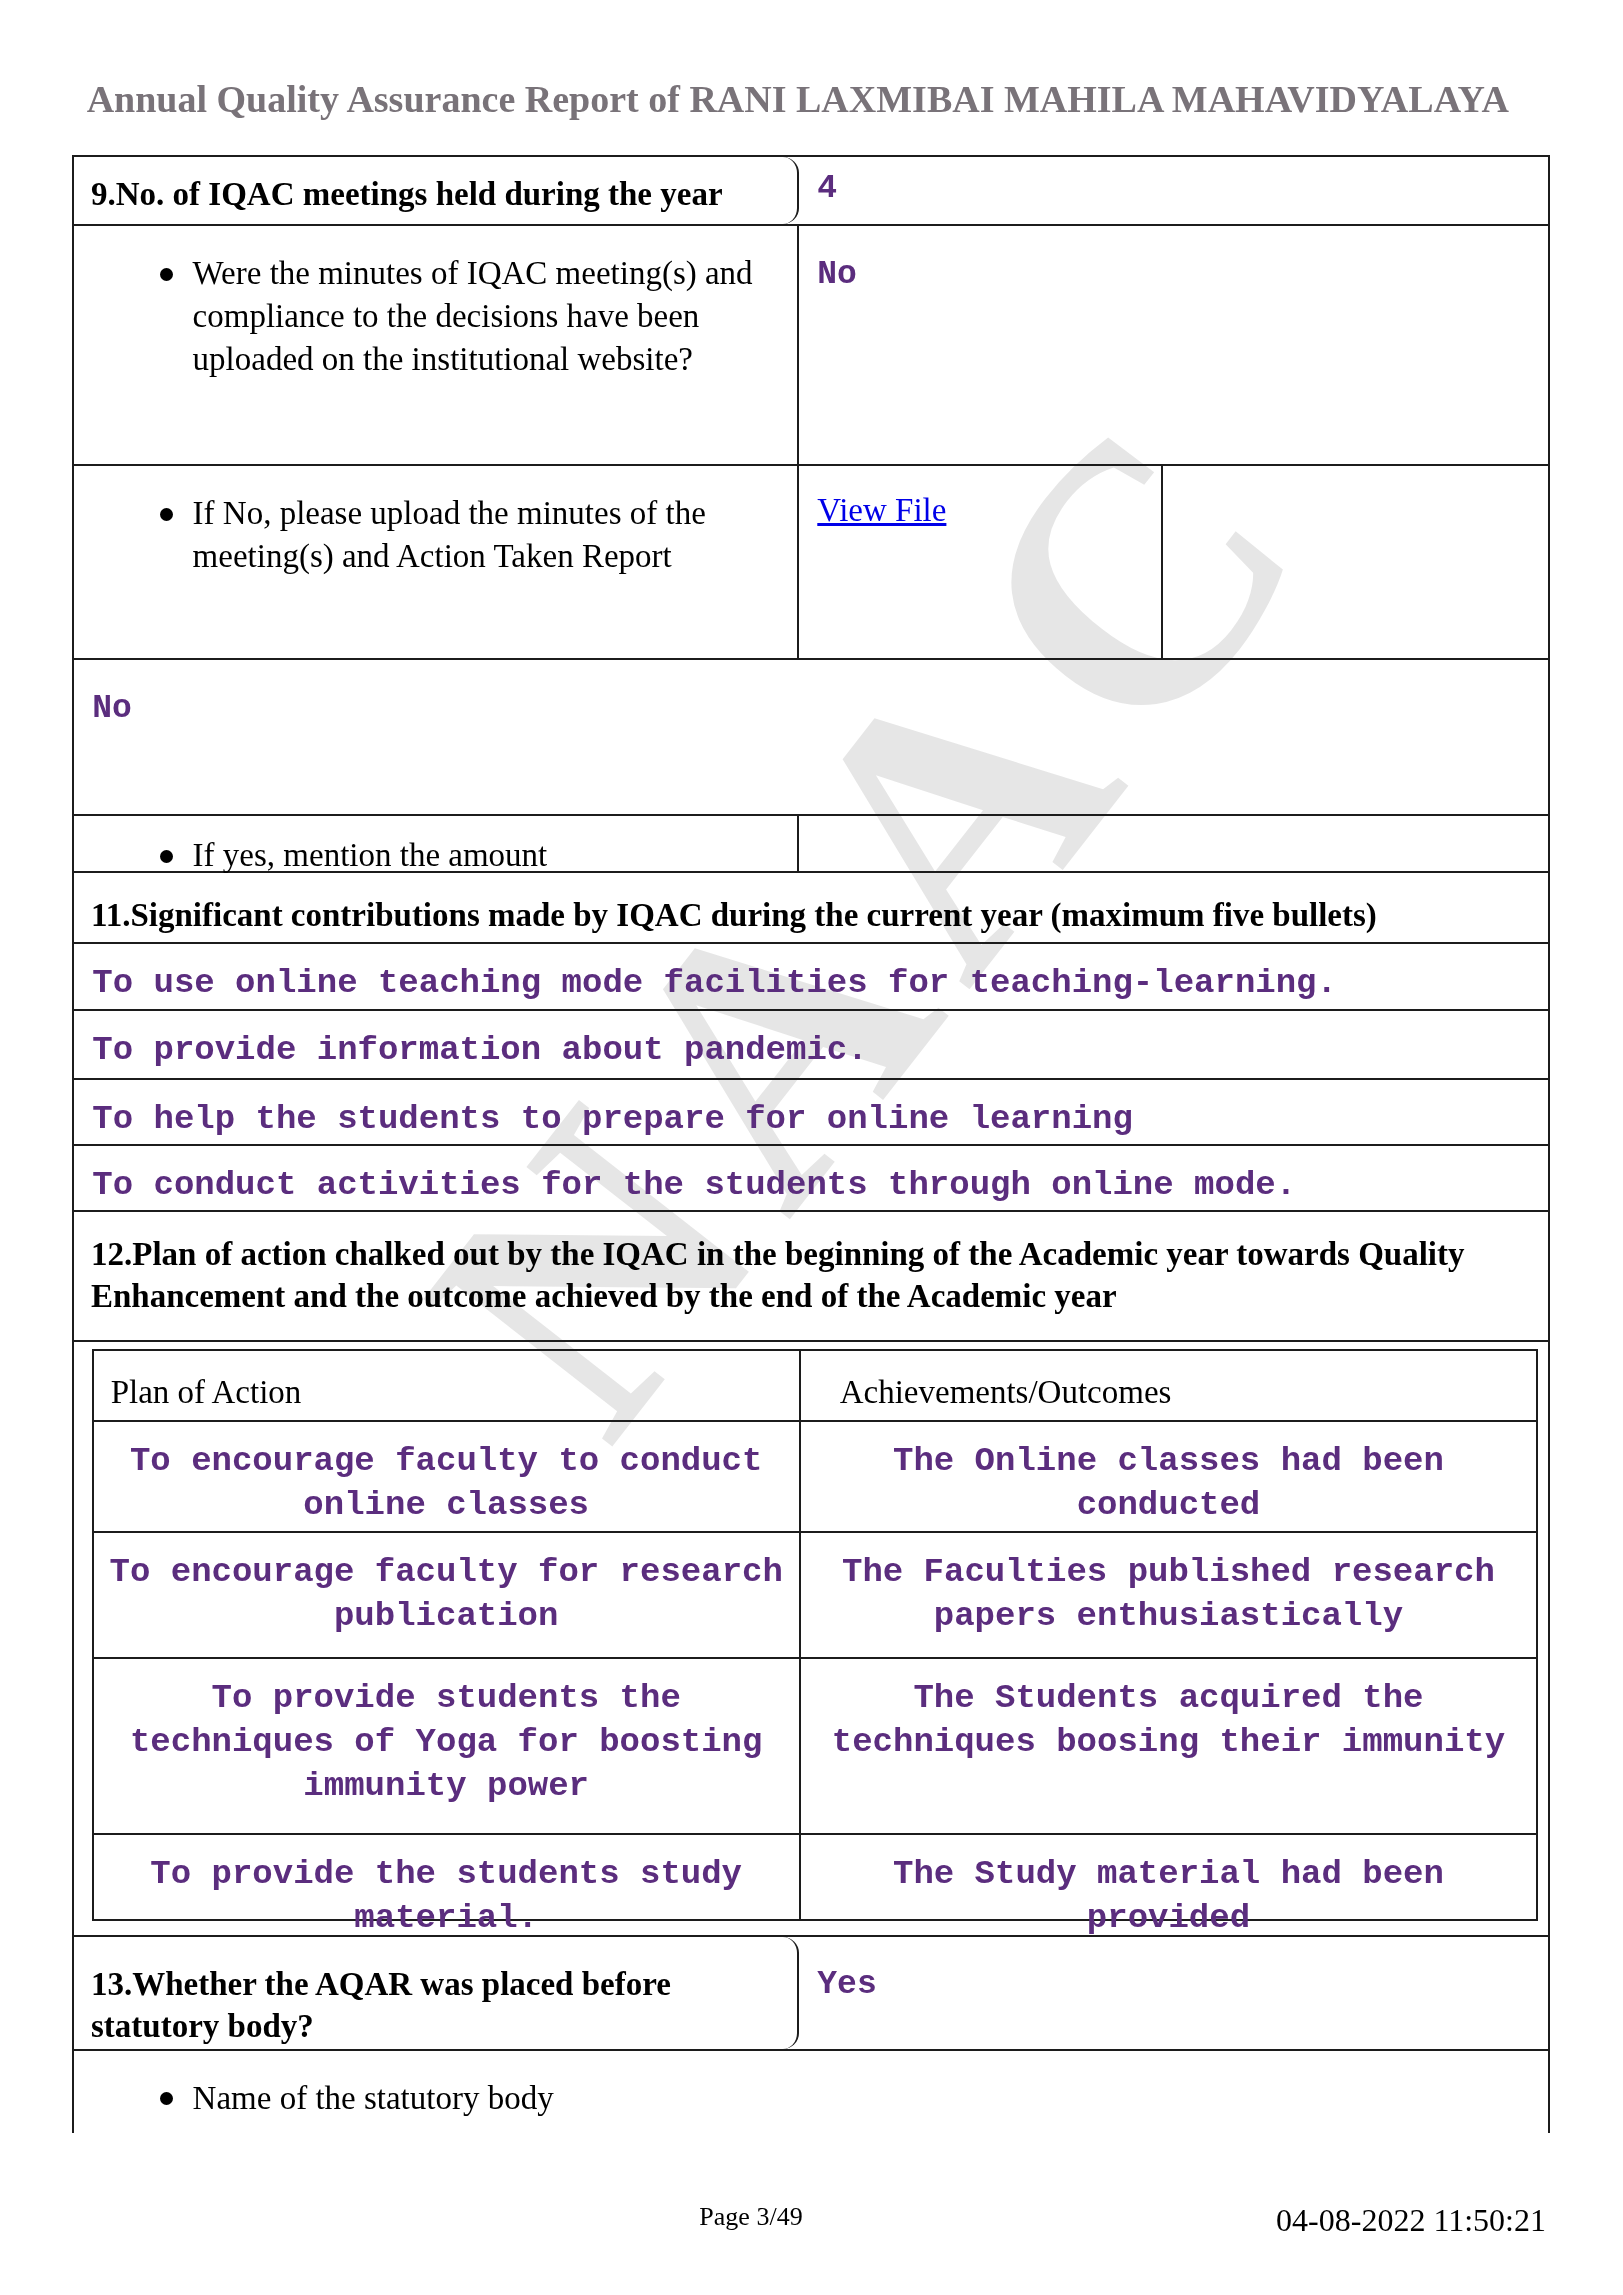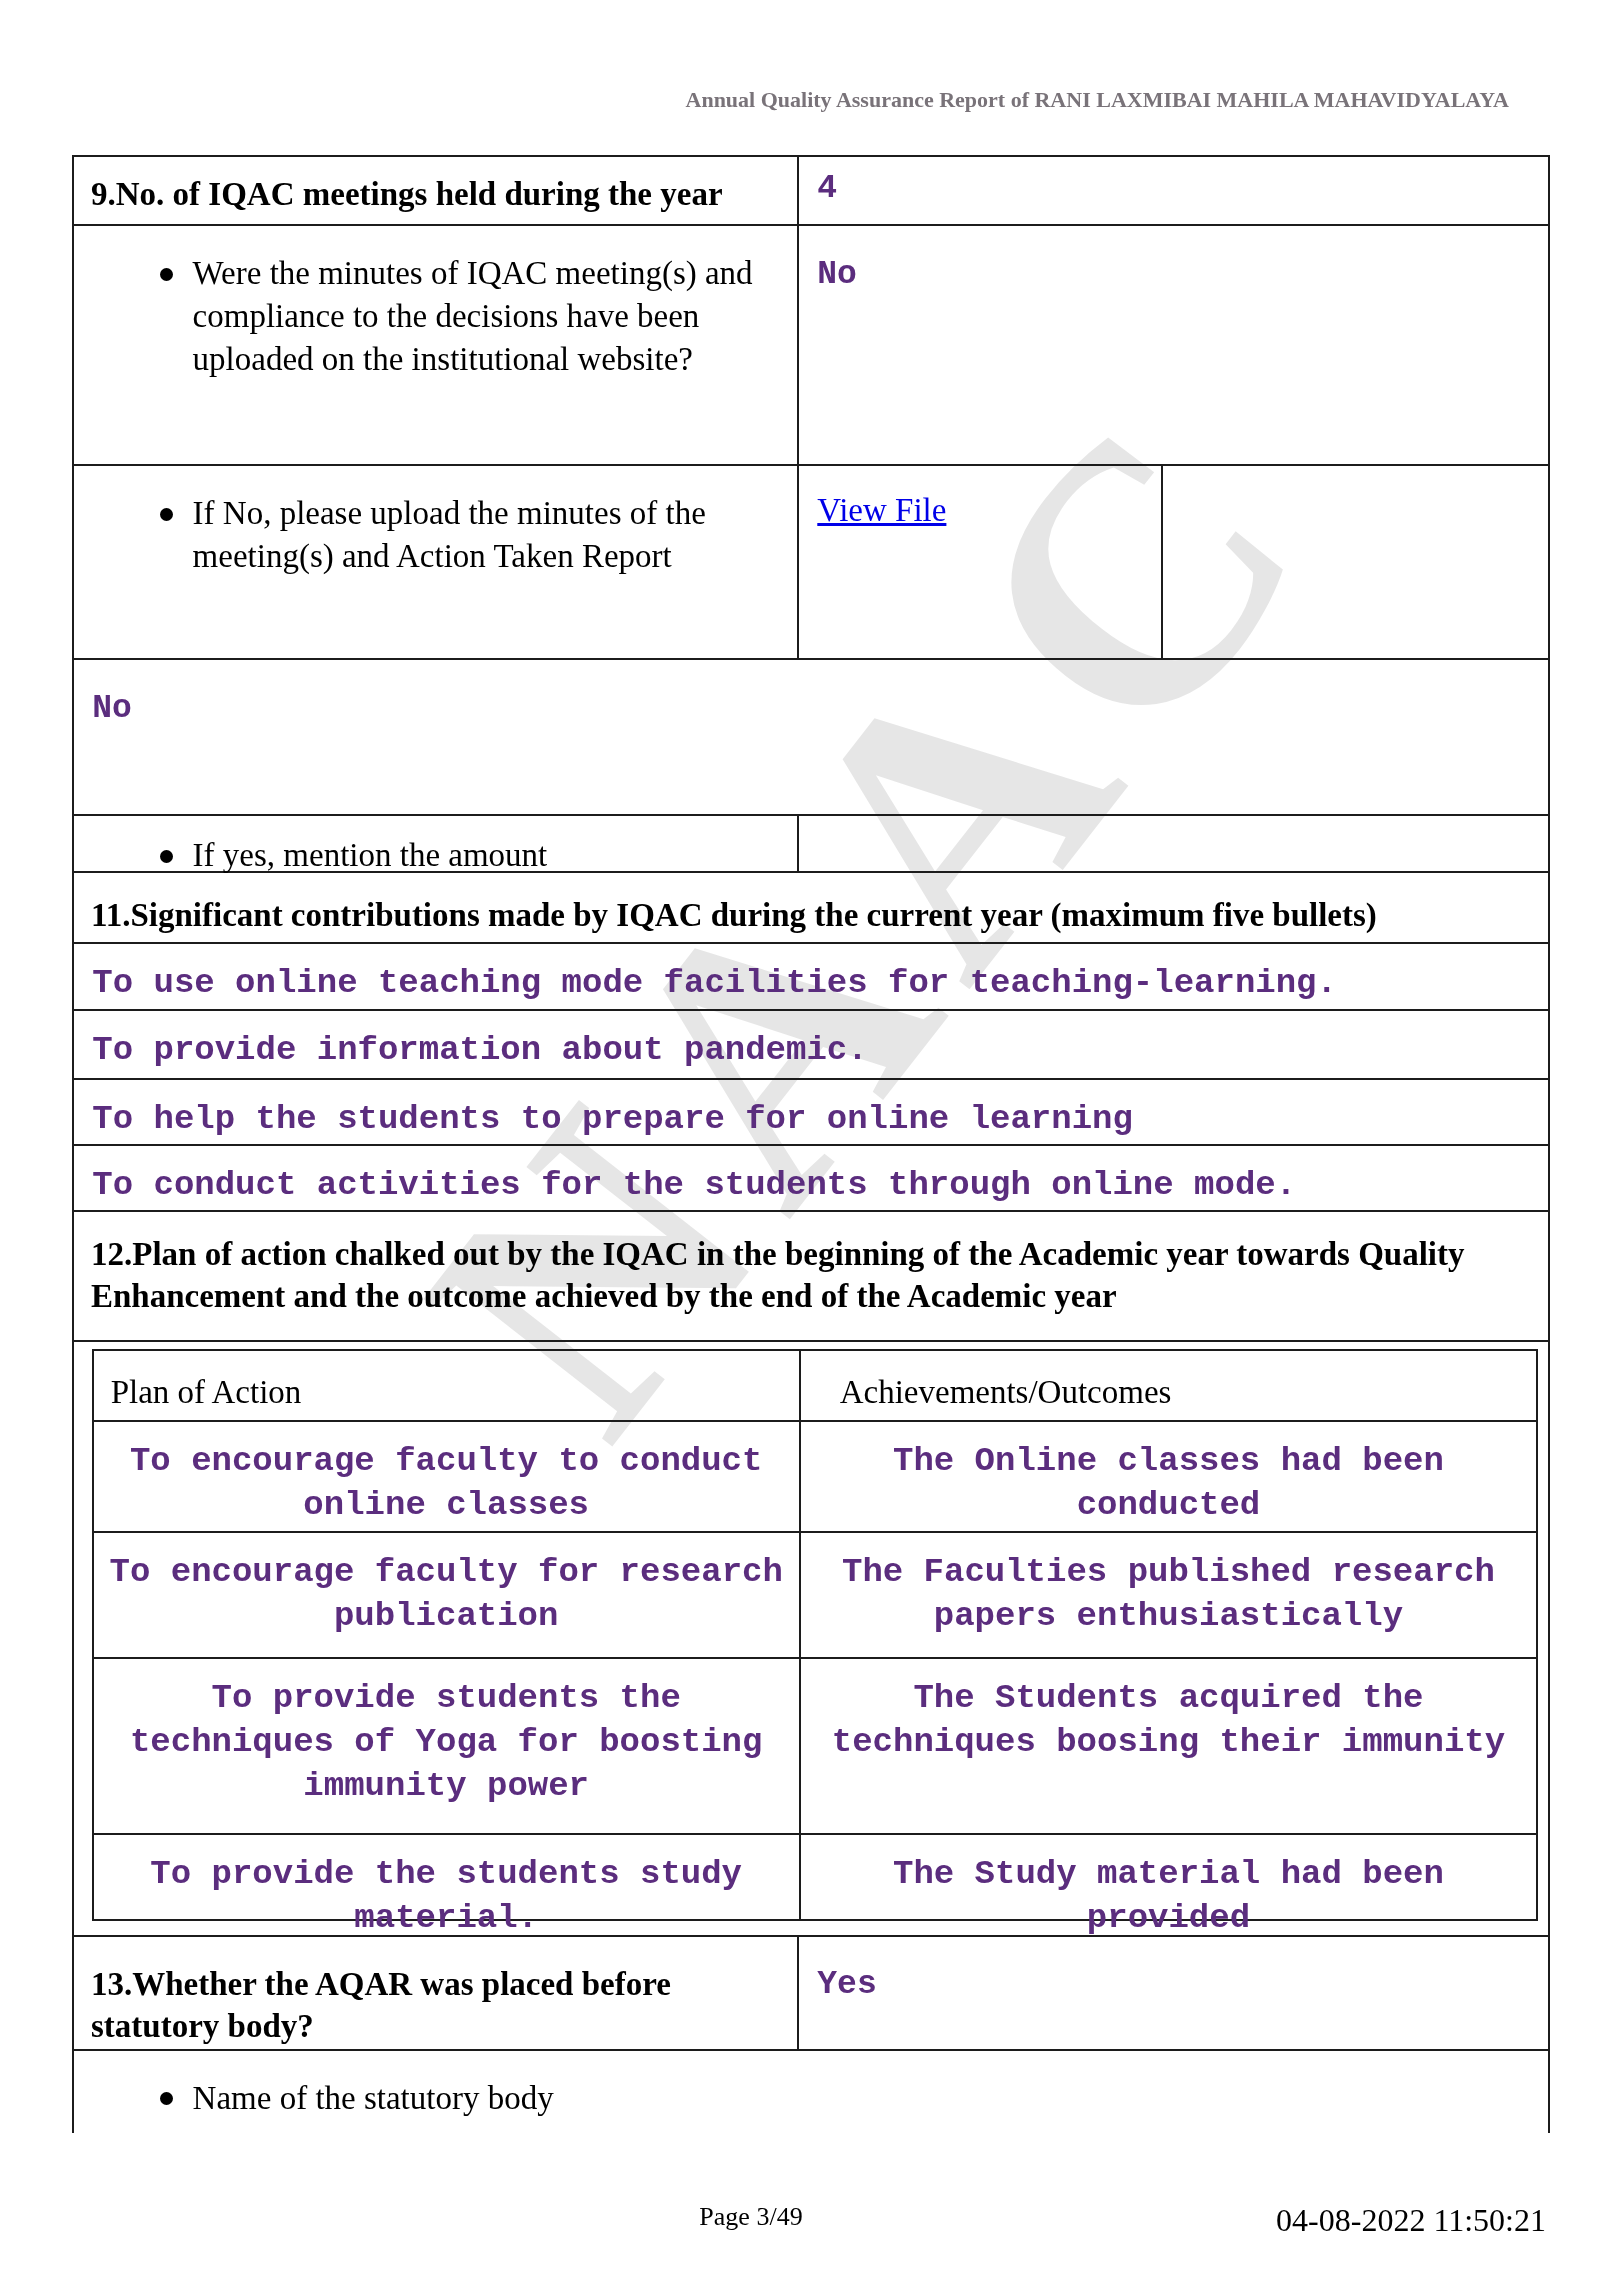--- a/index.html
+++ b/index.html
@@ -9,34 +9,34 @@
     overflow:hidden; font-family:"Liberation Serif", serif; color:#000;
   }
   .watermark {
     position:absolute; left:870px; top:916px;
     transform:translate(-50%,-50%) rotate(-52deg);
     font-family:"Liberation Serif", serif; font-weight:bold;
     font-size:366px; letter-spacing:27.5px; color:rgba(30,30,30,0.11);
     white-space:nowrap; z-index:0; user-select:none;
   }
   .doc-header {
-    position:absolute; top:87px; left:72px; width:1478px;
+    position:absolute; top:77px; left:72px; width:1478px;
     text-align:right; padding-right:41px;
-    font-size:22px; font-weight:bold; color:#797379; z-index:2;
+    font-size:38px; font-weight:bold; color:#797379; z-index:2;
   }
   .tbl {
     position:absolute; top:155px; left:72px; width:1478px;
     border:2px solid #1c1c1c; border-bottom:none; z-index:1;
   }
   .row { display:flex; border-bottom:2px solid #1c1c1c; }
   .row.last { border-bottom:none; }
   .cell { position:relative; }
   .q { width:725px; border-right:2px solid #1c1c1c; padding:26px 13px 0 17px;
        font-size:33px; line-height:1.3; }
-  .q.bold { font-weight:bold; }
+  .q.bold { font-weight:bold;border-radius:16px; }
   .a { flex:1; padding:27.5px 13px 0 18.3px; }
   .mono { font-family:"Liberation Mono","DejaVu Sans Mono",monospace;
           font-weight:bold; font-size:33px; color:#5b2d7e; line-height:1.3; }
   .full { width:100%; padding:22px 13px 0 17px; font-size:33px; line-height:1.26; }
   .full.bold { font-weight:bold; }
   .contrib { width:100%; padding:17px 13px 0 18.3px; font-size:34px; }
   
   .r9      { height:69px; }
   .rmin    { height:240px; }
   .rifno   { height:194px; }

